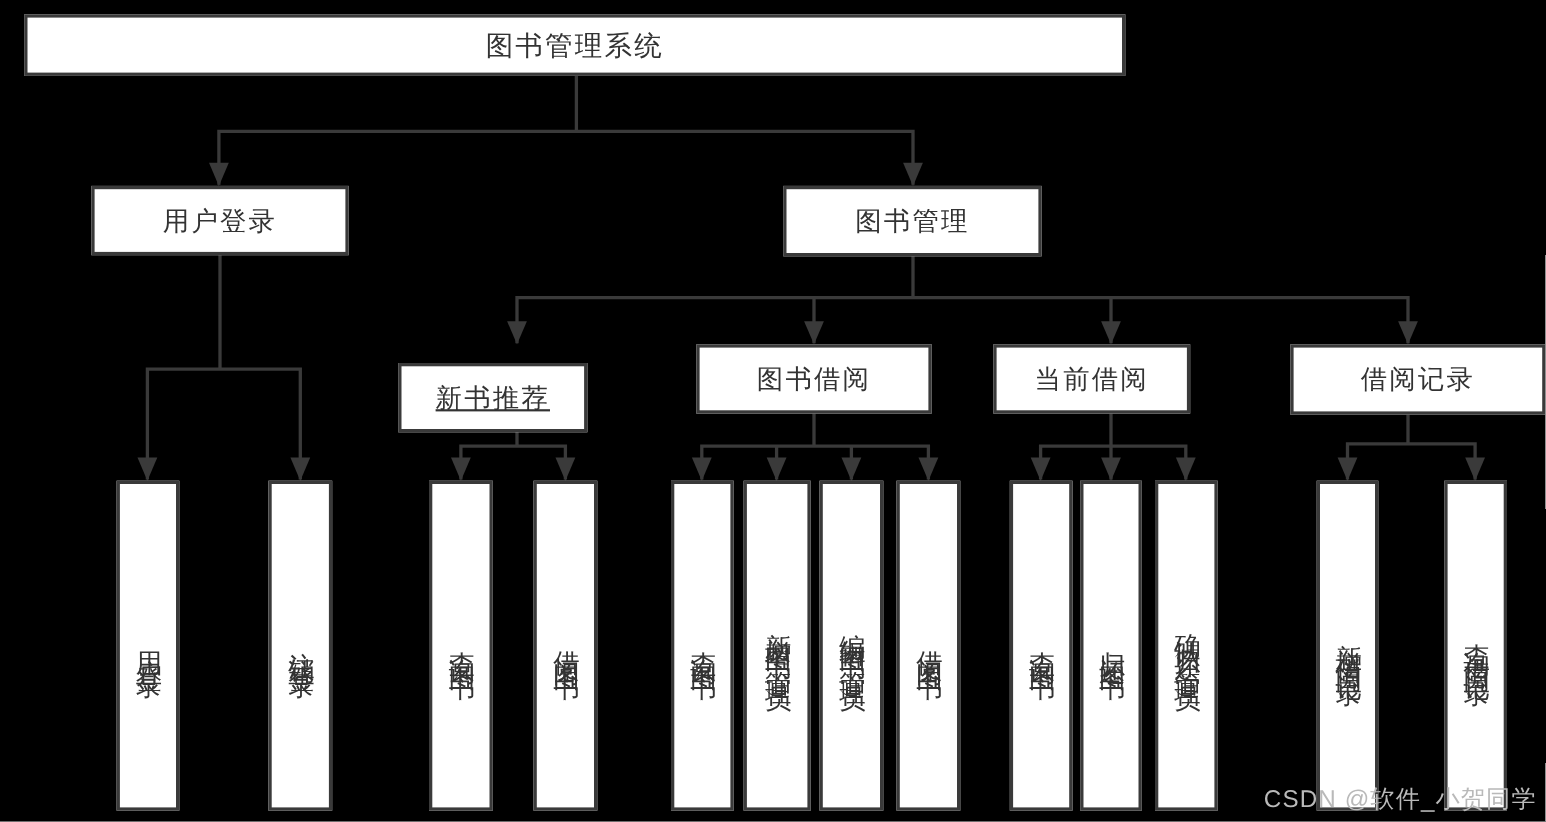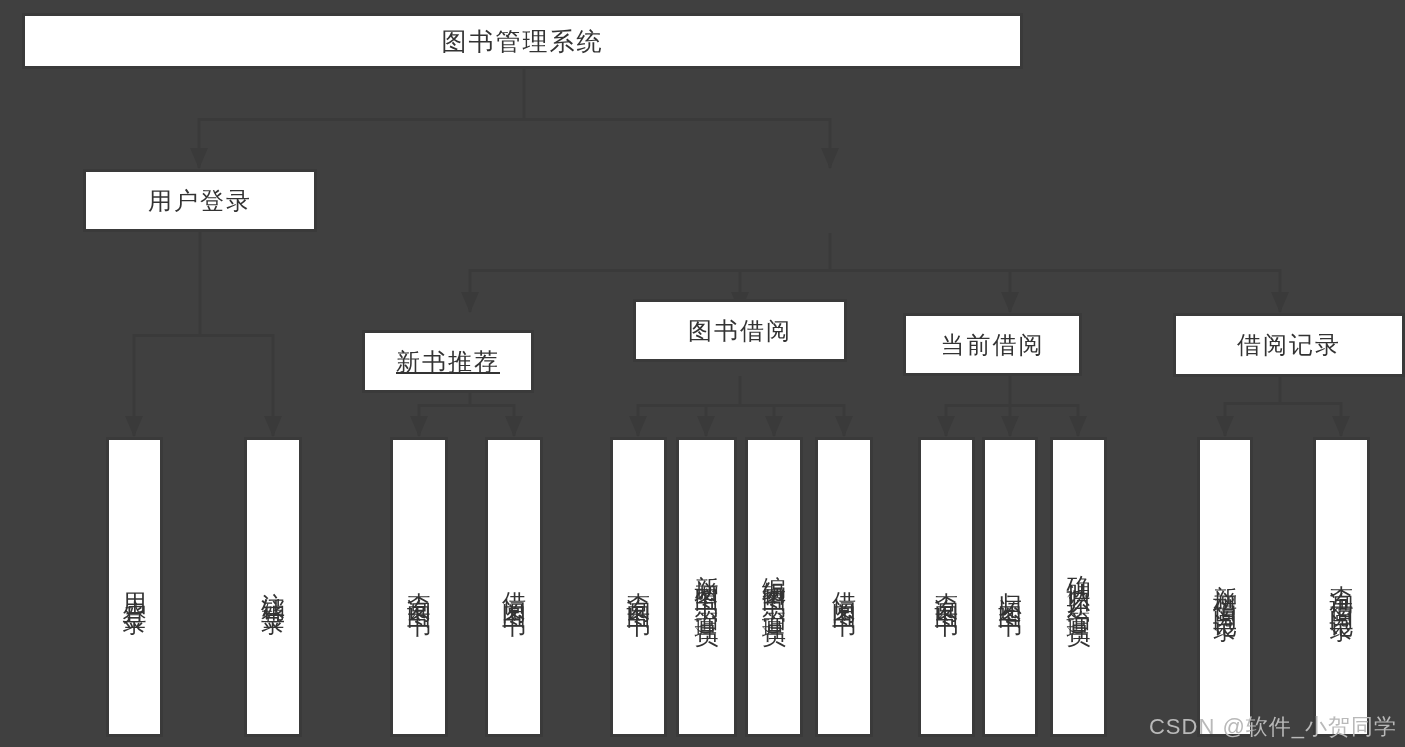--- a/index.html
+++ b/index.html
@@ -4,21 +4,21 @@
 <style>
   html, body {
     margin: 0;
     padding: 0;
     background: #ffffff;
   }
   #canvas {
     position: relative;
     width: 1405px;
     height: 747px;
-    background: #404040;
+    background: #000000;
     overflow: hidden;
     font-family: "Liberation Sans", sans-serif;
     color: #333333;
   }
   svg.connectors {
     position: absolute;
     left: 0;
     top: 0;
   }
   .box {
@@ -97,25 +97,28 @@
     </g>
   </svg>
 
   <div class="box h title" style="left:22px; top:13px; width:1001px; height:56px;">
     <span>图书管理系统</span>
   </div>
 
   <div class="box h" style="left:83px; top:169px; width:234px; height:63px;">
     <span>用户登录</span>
   </div>
+  <div class="box h" style="left:712px; top:169px; width:235px; height:64px;">
+    <span>图书管理</span>
+  </div>
 
   <div class="box h" style="left:362px; top:330px; width:172px; height:63px;text-decoration:underline;">
     <span>新书推荐</span>
   </div>
-  <div class="box h" style="left:633px; top:299px; width:214px; height:63px;">
+  <div class="box h" style="left:633px; top:313px; width:214px; height:63px;">
     <span>图书借阅</span>
   </div>
   <div class="box h" style="left:903px; top:313px; width:179px; height:63px;">
     <span>当前借阅</span>
   </div>
   <div class="box h" style="left:1173px; top:313px; width:232px; height:64px;">
     <span>借阅记录</span>
   </div>
 
   <div class="box v" style="left:106px; top:437px; width:57px; height:300px;">

